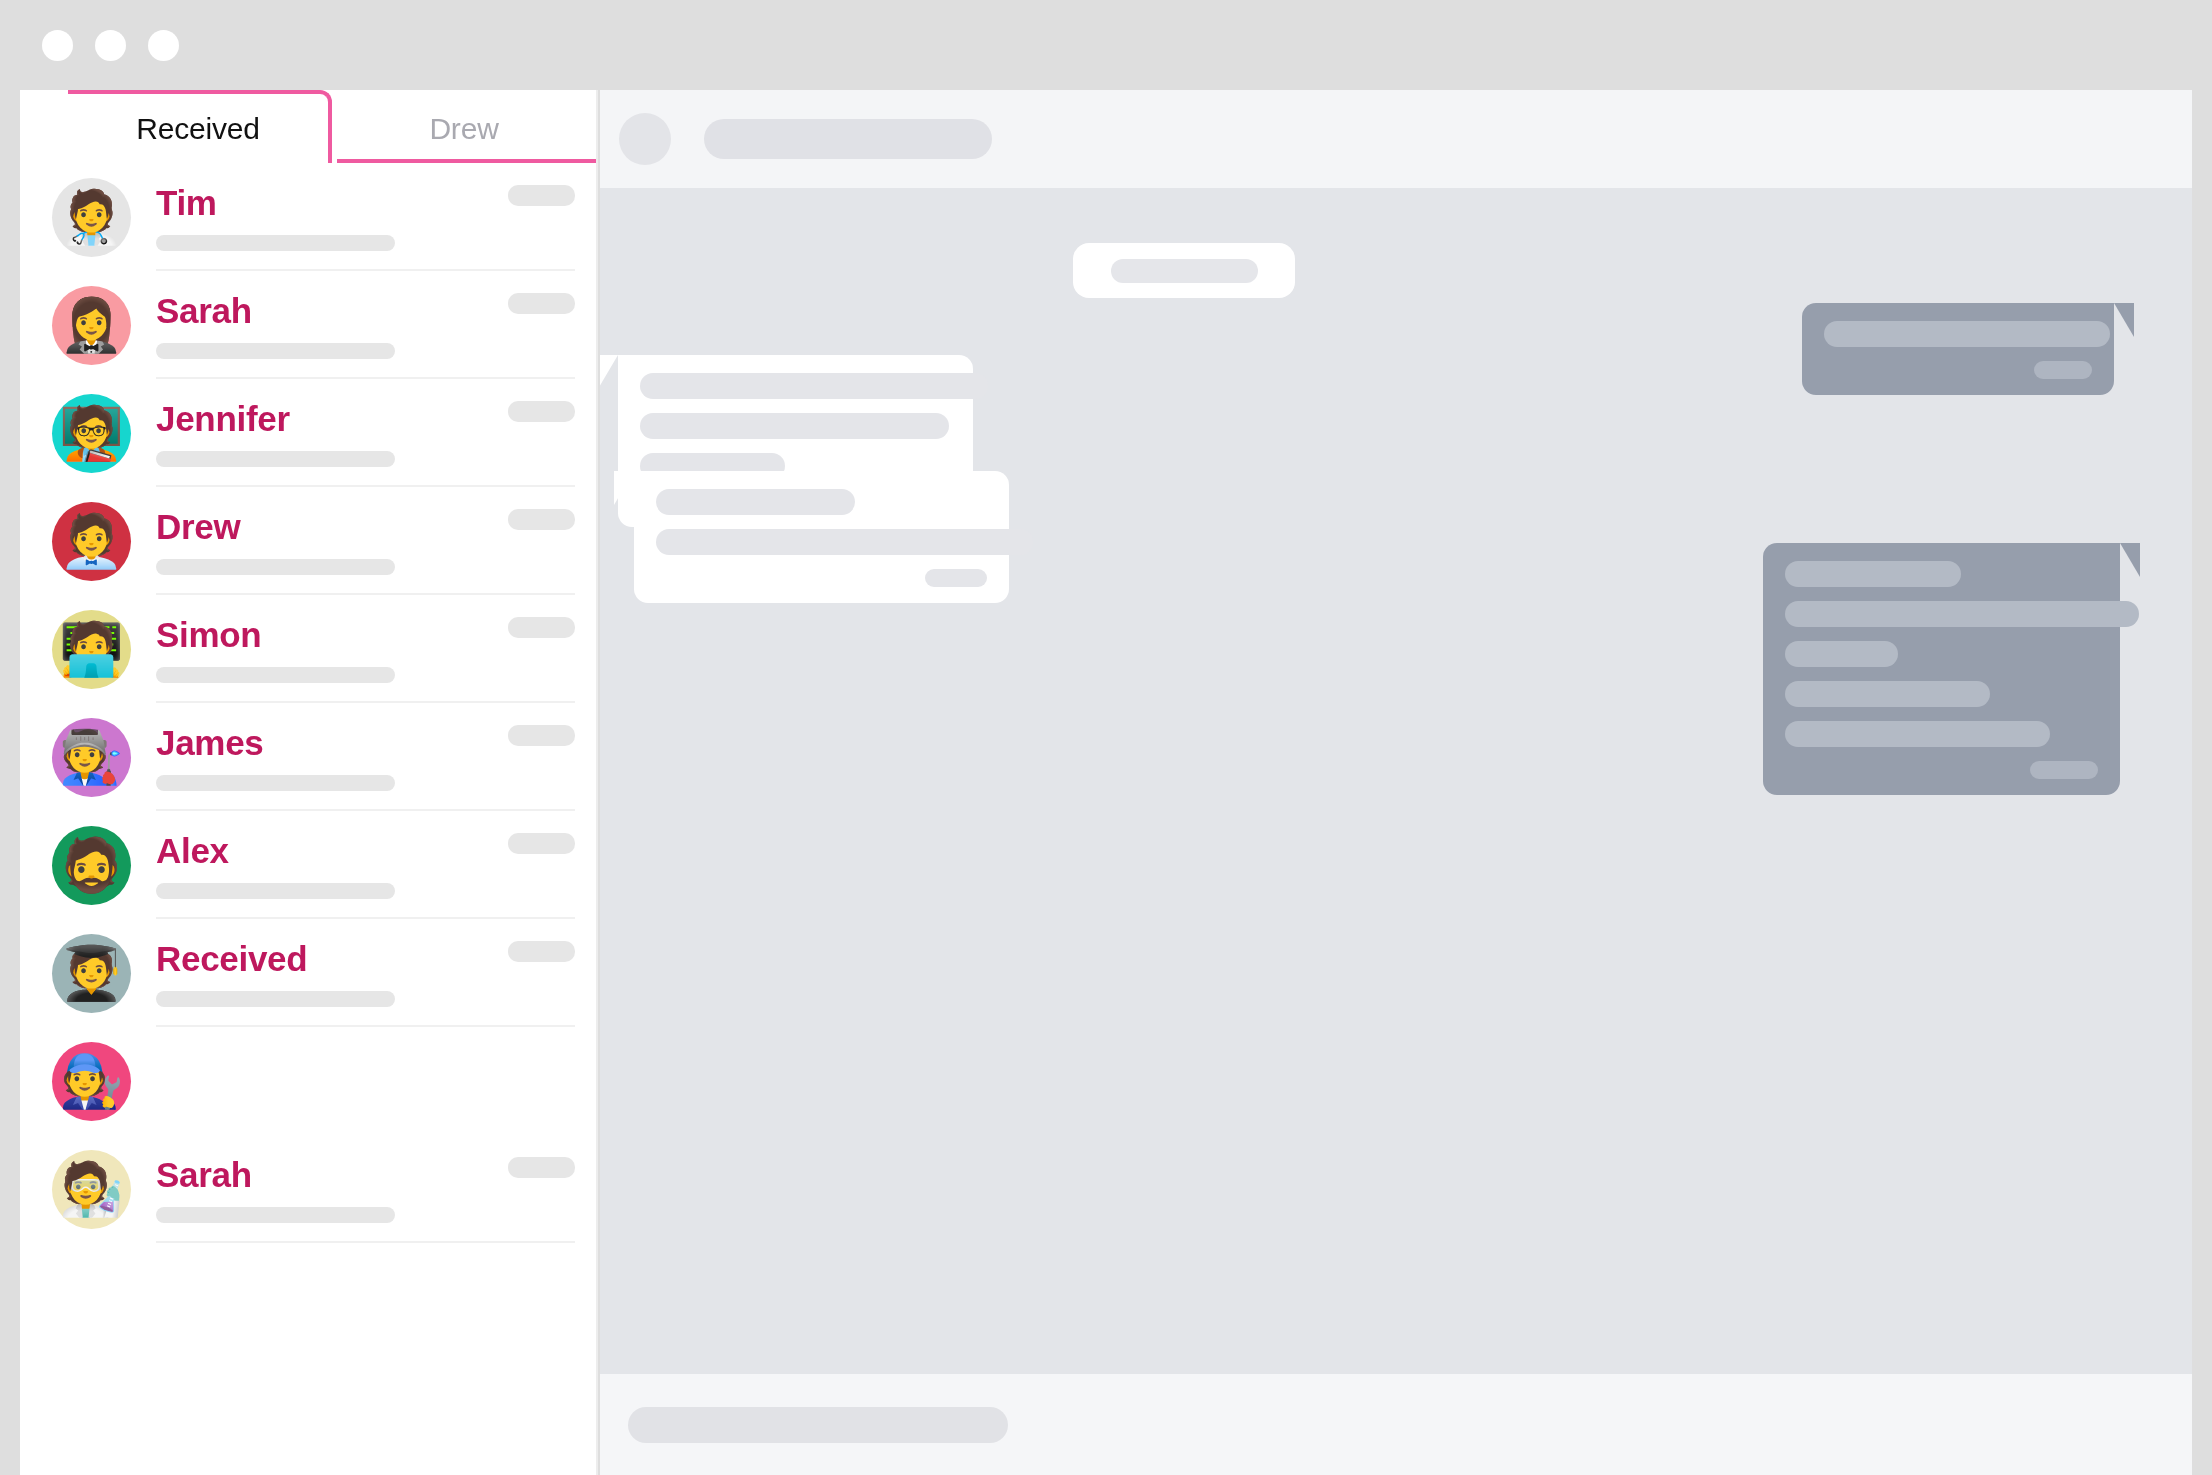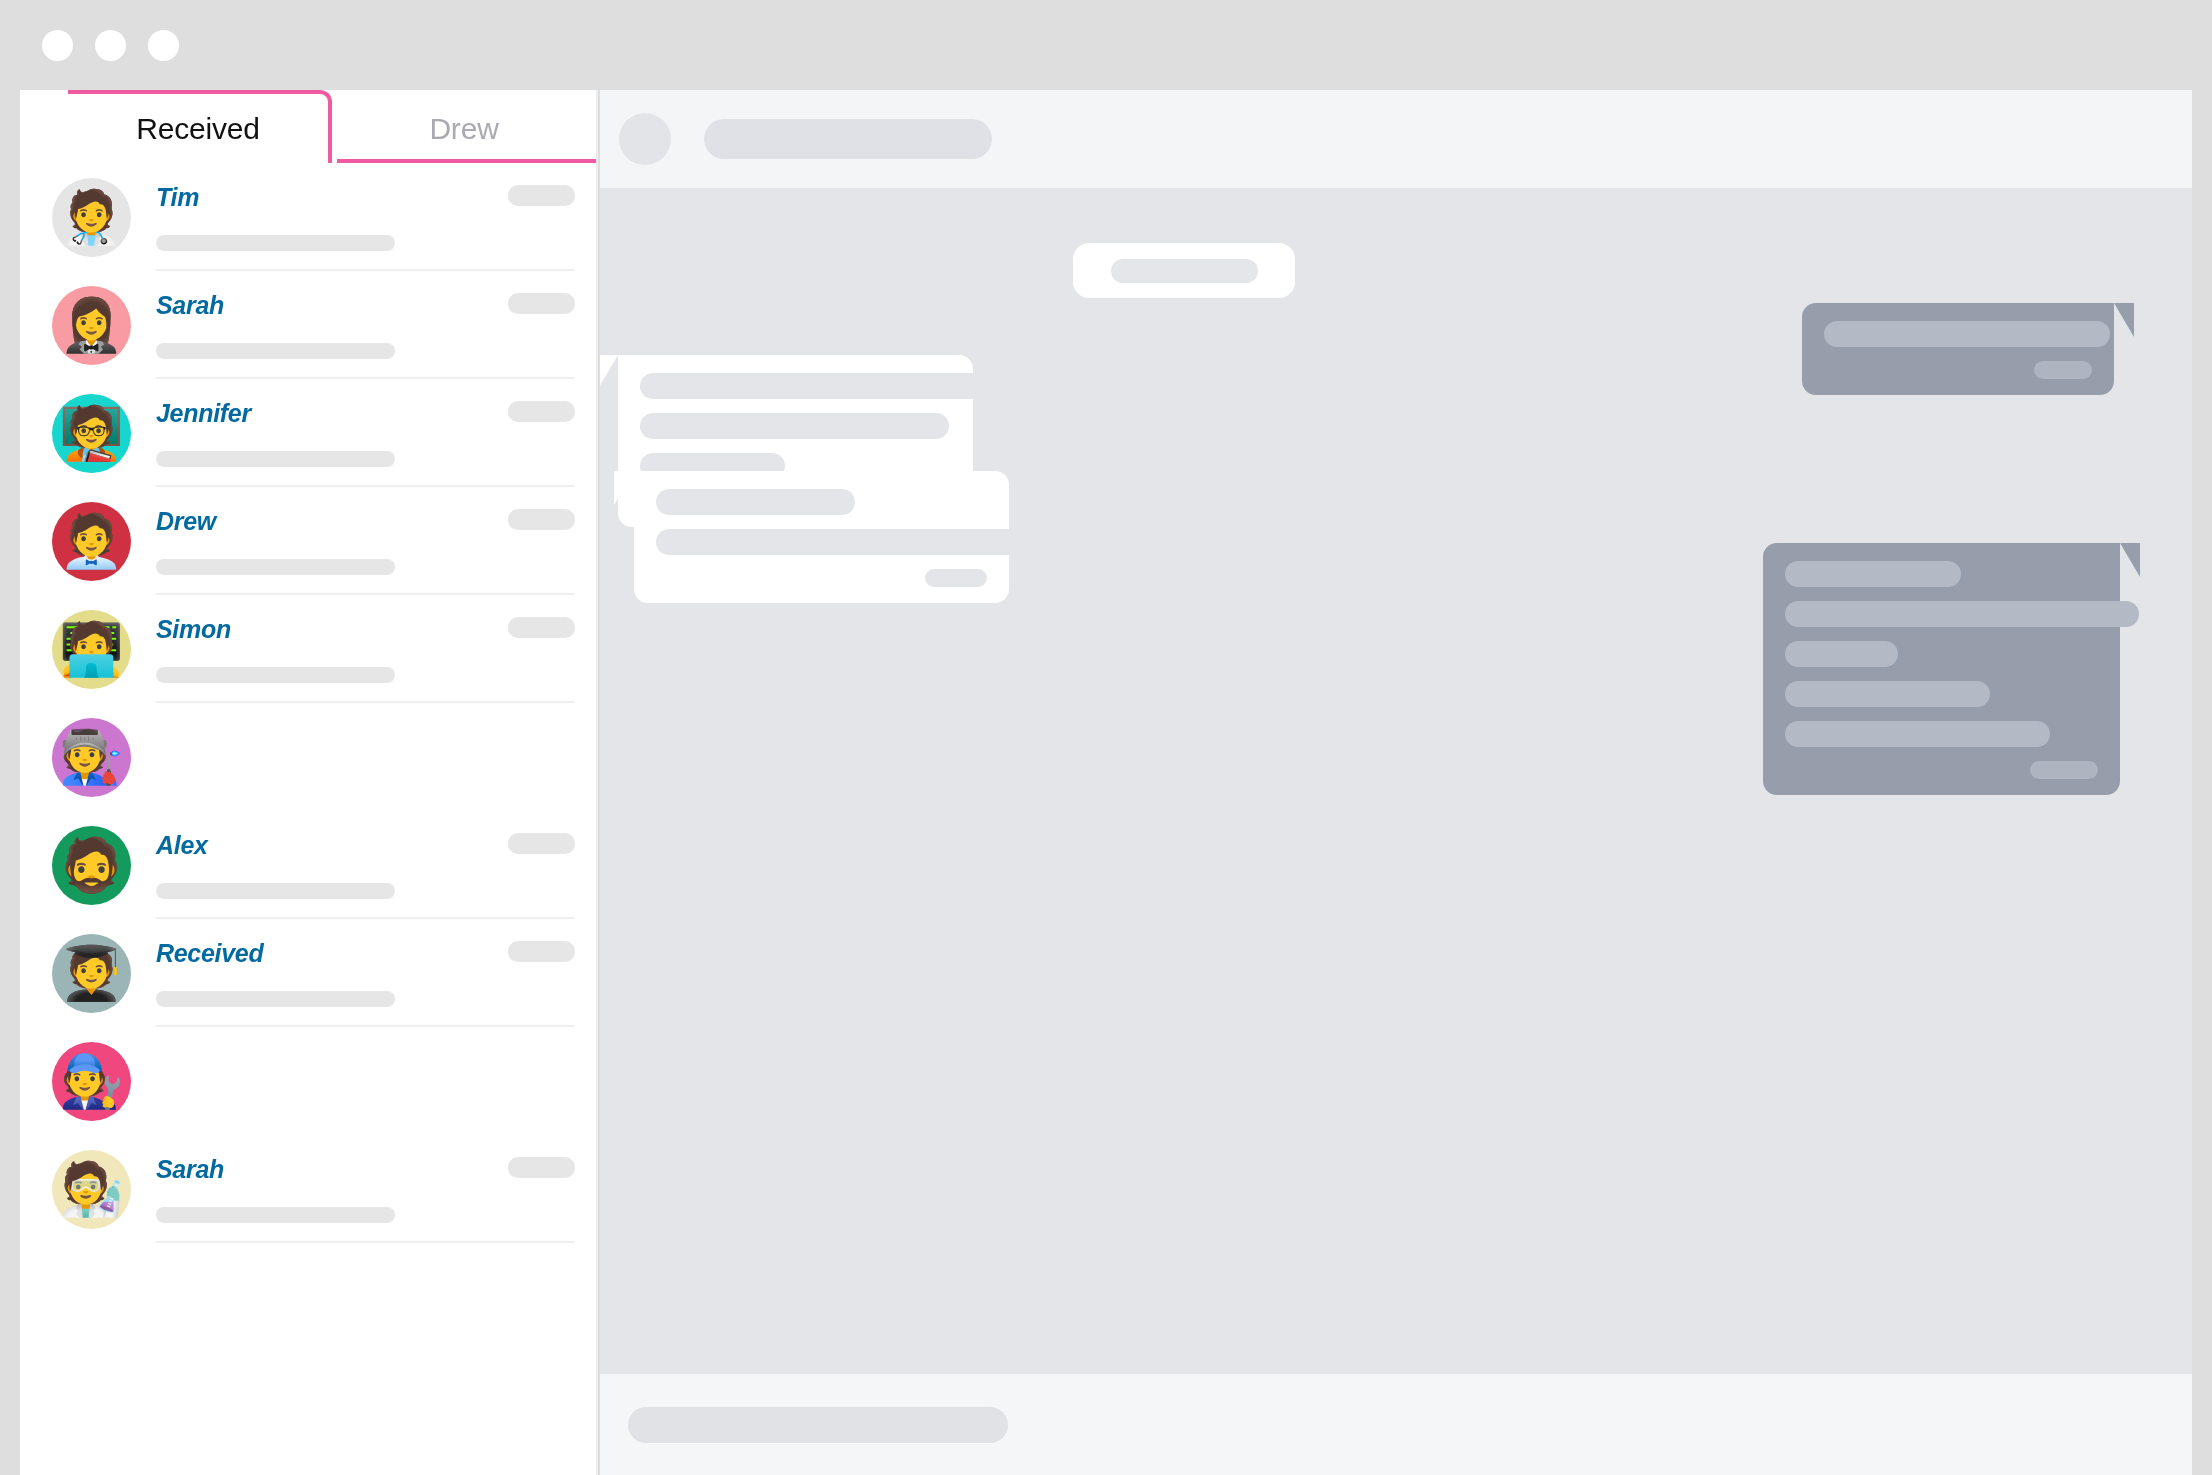--- a/index.html
+++ b/index.html
@@ -138,25 +138,24 @@
     flex: 1 1 auto;
     height: 108px;
     margin-left: 25px;
     padding-right: 20px;
   }
 
   .conv-name {
     position: absolute;
     left: 0;
     top: 20px;
-    font-size: 25px;
+    font-size: 35px;
     font-weight: bold;
-    color: #0369a1;
+    color: #be185d;
     letter-spacing: -0.3px;
-    font-style: italic;
   }
 
   .conv-preview {
     position: absolute;
     left: 0;
     top: 72px;
     width: 239px;
     height: 16px;
     border-radius: 8px;
     background: #e6e6e6;
@@ -394,20 +393,26 @@
             <div class="avatar" style="background: rgb(227, 220, 138);">🧑‍💻</div>
             <div class="conv-main">
               <div class="conv-name">Simon</div>
               <div class="conv-preview"></div>
               <div class="conv-time"></div>
               <div class="conv-divider"></div>
             </div>
           </div>
           <div class="conv-row">
             <div class="avatar" style="background: rgb(204, 119, 207);">🧑‍🏭</div>
+            <div class="conv-main">
+              <div class="conv-name">James</div>
+              <div class="conv-preview"></div>
+              <div class="conv-time"></div>
+              <div class="conv-divider"></div>
+            </div>
           </div>
           <div class="conv-row">
             <div class="avatar" style="background: rgb(19, 154, 92);">🧔</div>
             <div class="conv-main">
               <div class="conv-name">Alex</div>
               <div class="conv-preview"></div>
               <div class="conv-time"></div>
               <div class="conv-divider"></div>
             </div>
           </div>

